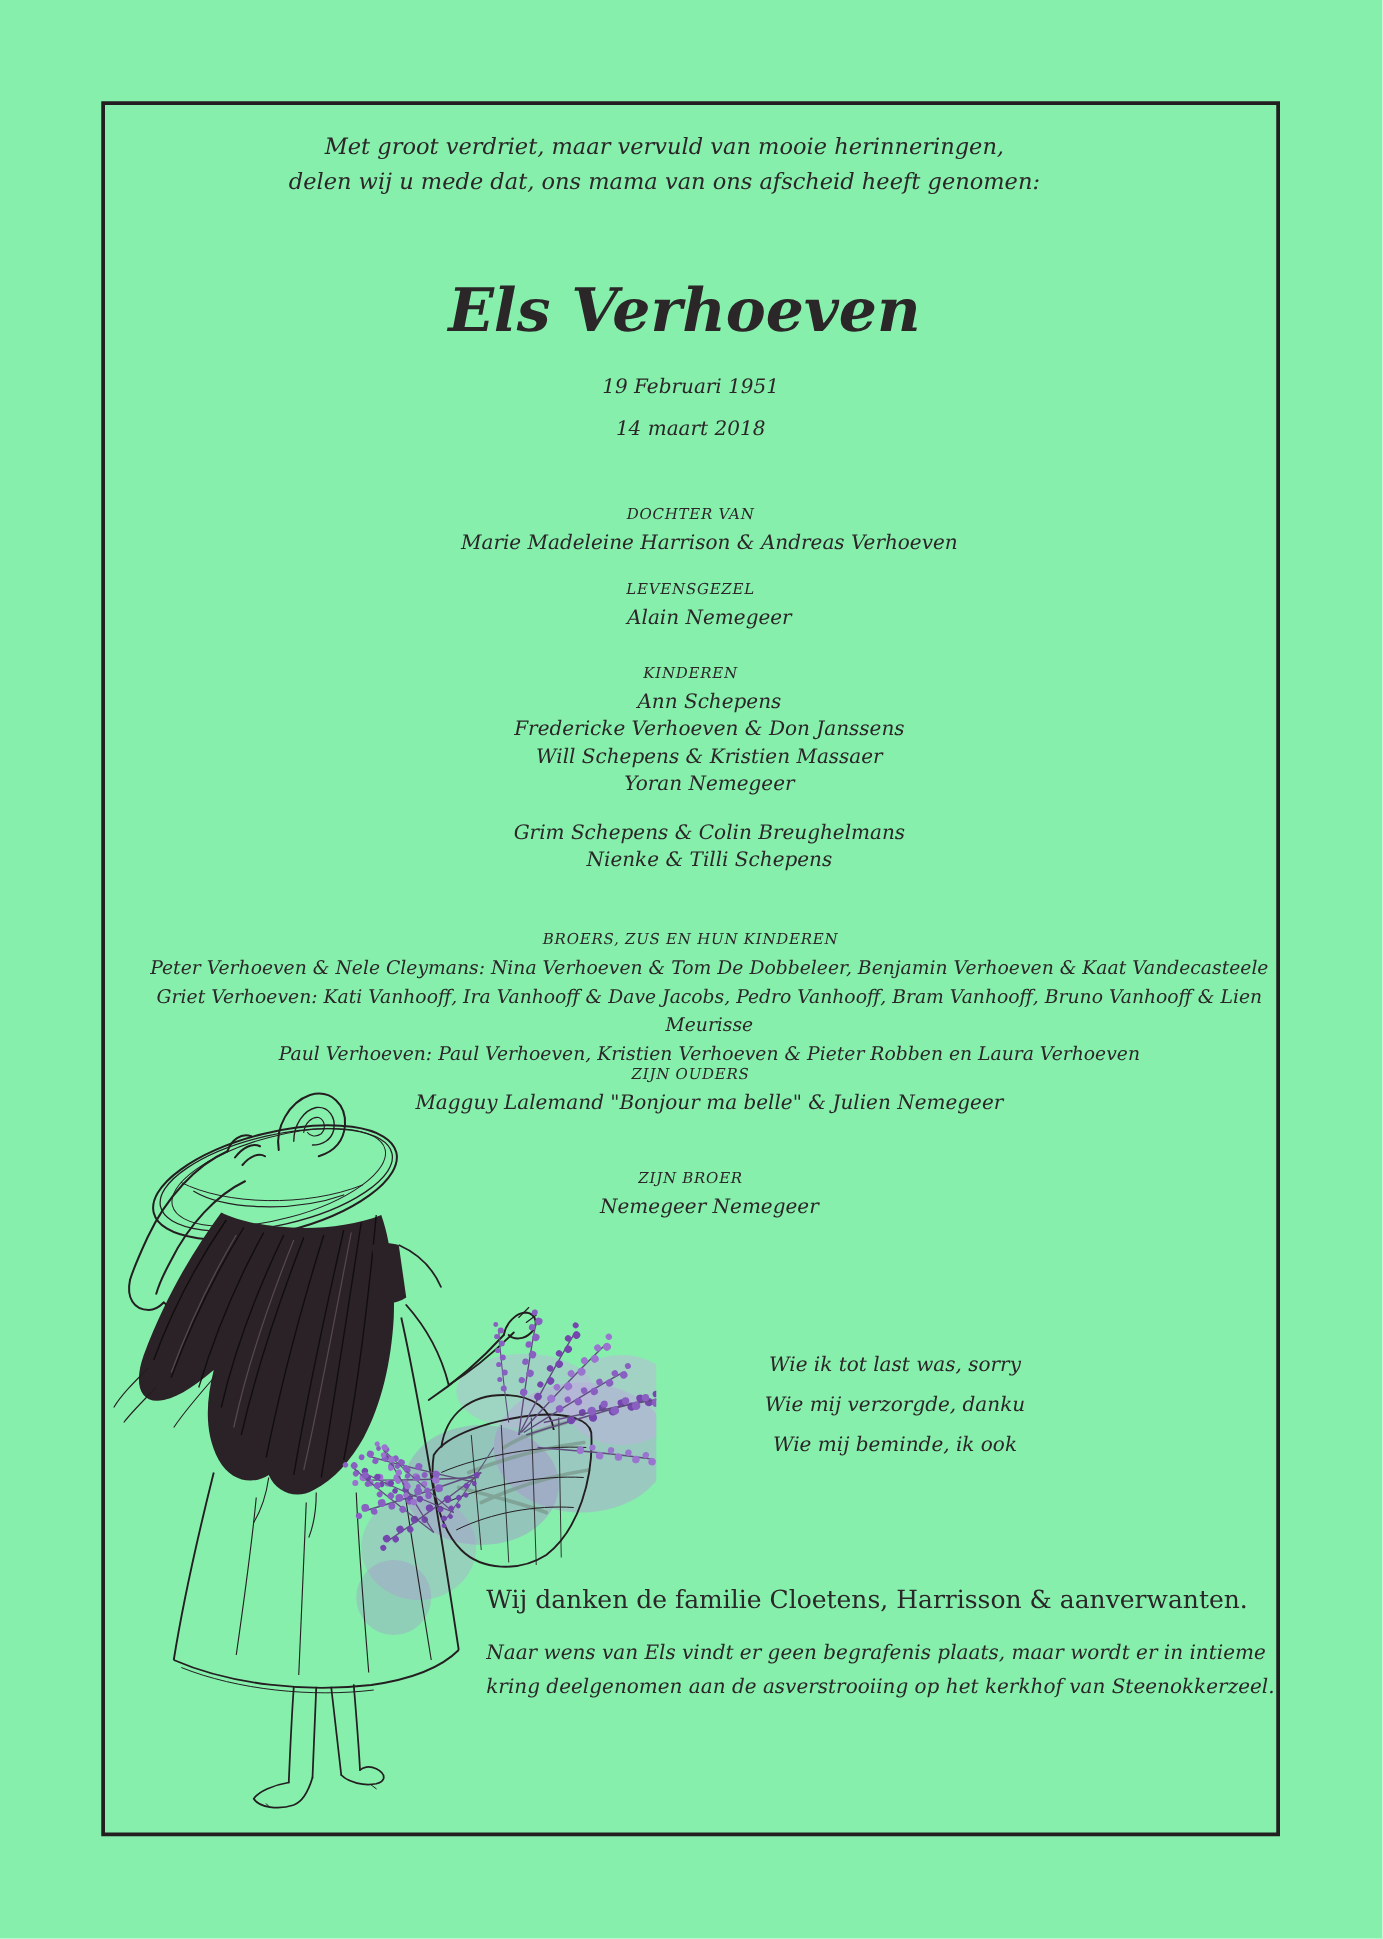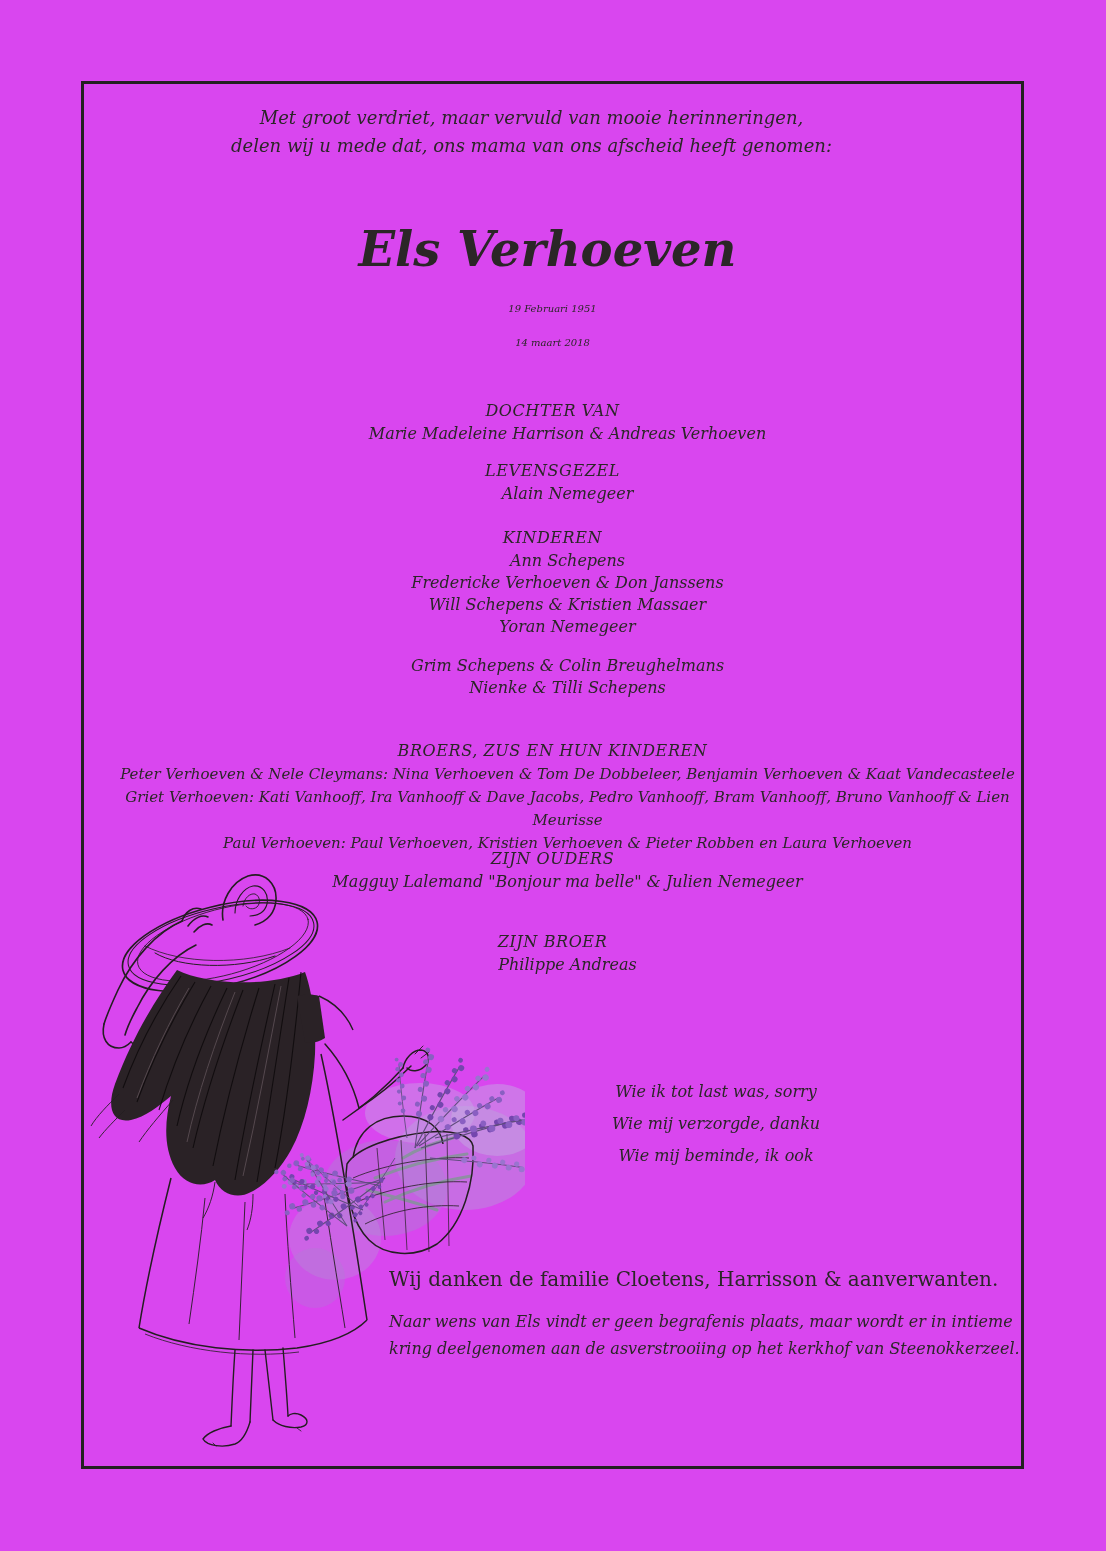--- a/index.html
+++ b/index.html
@@ -1,33 +1,33 @@
 <!DOCTYPE html>
 <html><head>
 <meta charset="utf-8">
 <style>
   html,body{margin:0;padding:0;background:#ffffff;}
   .page{
     position:relative;
     width:1106px;height:1551px;
-    background:#d946ef;
+    background:#86efac;
     font-family:"DejaVu Serif","Liberation Serif",serif;
     color:#2b2627;
     overflow:hidden;
   }
   .card-border{
     position:absolute;left:81px;top:81px;width:943px;height:1388px;
     border:3px solid #231f20;box-sizing:border-box;
   }
   .centered{position:absolute;left:81px;width:943px;text-align:center;}
   .intro{top:104px;font-style:italic;font-size:18px;line-height:28px;transform:translateX(-21px);}
   .title{top:204px;font-style:italic;font-weight:bold;font-size:48px;line-height:58px;margin:16px;transform:translateX(-21px);}
-  .dates{top:292px;font-style:italic;font-size:10px;line-height:34px;}
+  .dates{top:292px;font-style:italic;font-size:16px;line-height:34px;}
   .section{position:absolute;left:81px;width:943px;text-align:center;font-style:italic;}
-  .section .heading{font-size:16px;letter-spacing:0.6px;line-height:18px;margin-bottom:3px;}
+  .section .heading{font-size:12px;letter-spacing:0.6px;line-height:18px;margin-bottom:3px;}
   .section .line{font-size:16px;line-height:22px;padding-left:30px;}
   .section.wide .line{font-size:15px;line-height:23px;}
   .poem{position:absolute;left:481px;top:1076px;width:470px;text-align:center;
         font-style:italic;font-size:16px;line-height:32px;}
   .thanks{position:absolute;left:389px;top:1266px;font-size:20px;line-height:26px;}
   .funeral{position:absolute;left:389px;top:1308px;width:652px;font-style:italic;font-size:16px;line-height:27px;}
   .illustration{position:absolute;left:85px;top:858px;}
 </style>
 </head>
 <body>
@@ -222,21 +222,21 @@
     <div class="line">Paul Verhoeven: Paul Verhoeven, Kristien Verhoeven &amp; Pieter Robben en Laura Verhoeven</div>
   </div>
 
   <div class="section" style="top:850px">
     <div class="heading">ZIJN OUDERS</div>
     <div class="line">Magguy Lalemand "Bonjour ma belle" &amp; Julien Nemegeer</div>
   </div>
 
   <div class="section" style="top:933px">
     <div class="heading">ZIJN BROER</div>
-    <div class="line">Philippe Andreas</div>
+    <div class="line">Nemegeer Nemegeer</div>
   </div>
 
   <div class="poem">
     <div>Wie ik tot last was, sorry</div>
     <div>Wie mij verzorgde, danku</div>
     <div>Wie mij beminde, ik ook</div>
   </div>
 
   <div class="thanks">Wij danken de familie Cloetens, Harrisson &amp; aanverwanten.</div>
   <div class="funeral">Naar wens van Els vindt er geen begrafenis plaats, maar wordt er in intieme kring deelgenomen aan de asverstrooiing op het kerkhof van Steenokkerzeel.</div>

